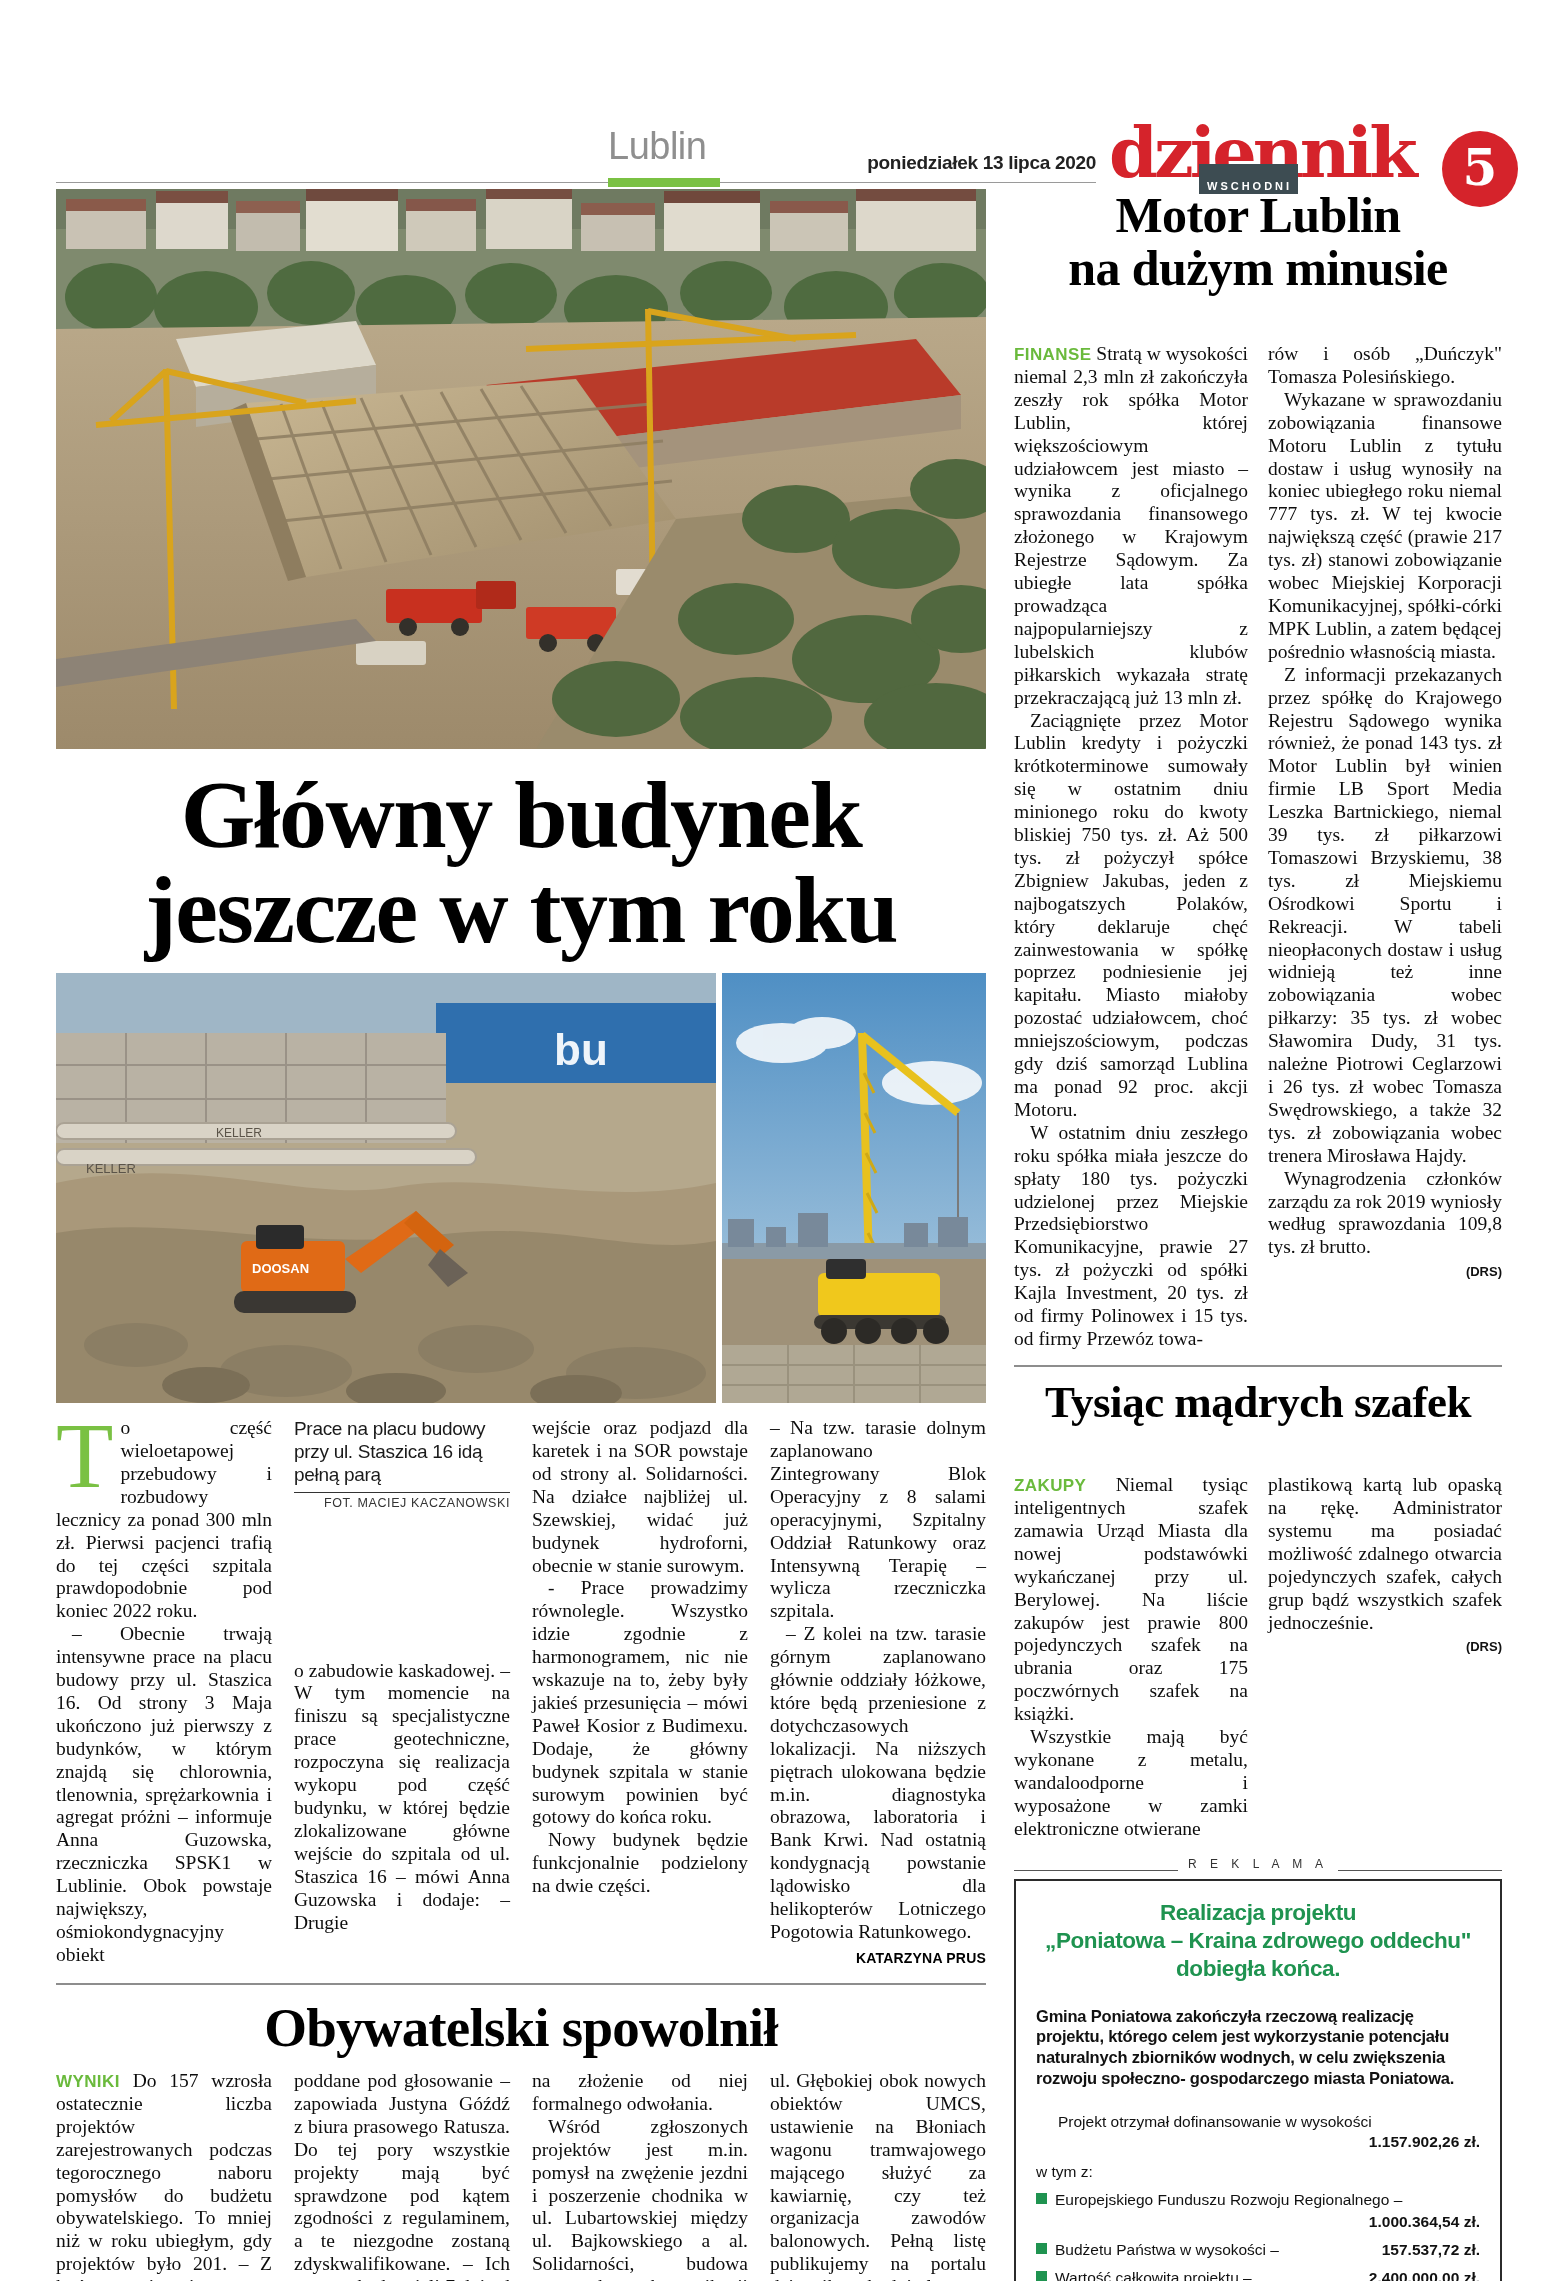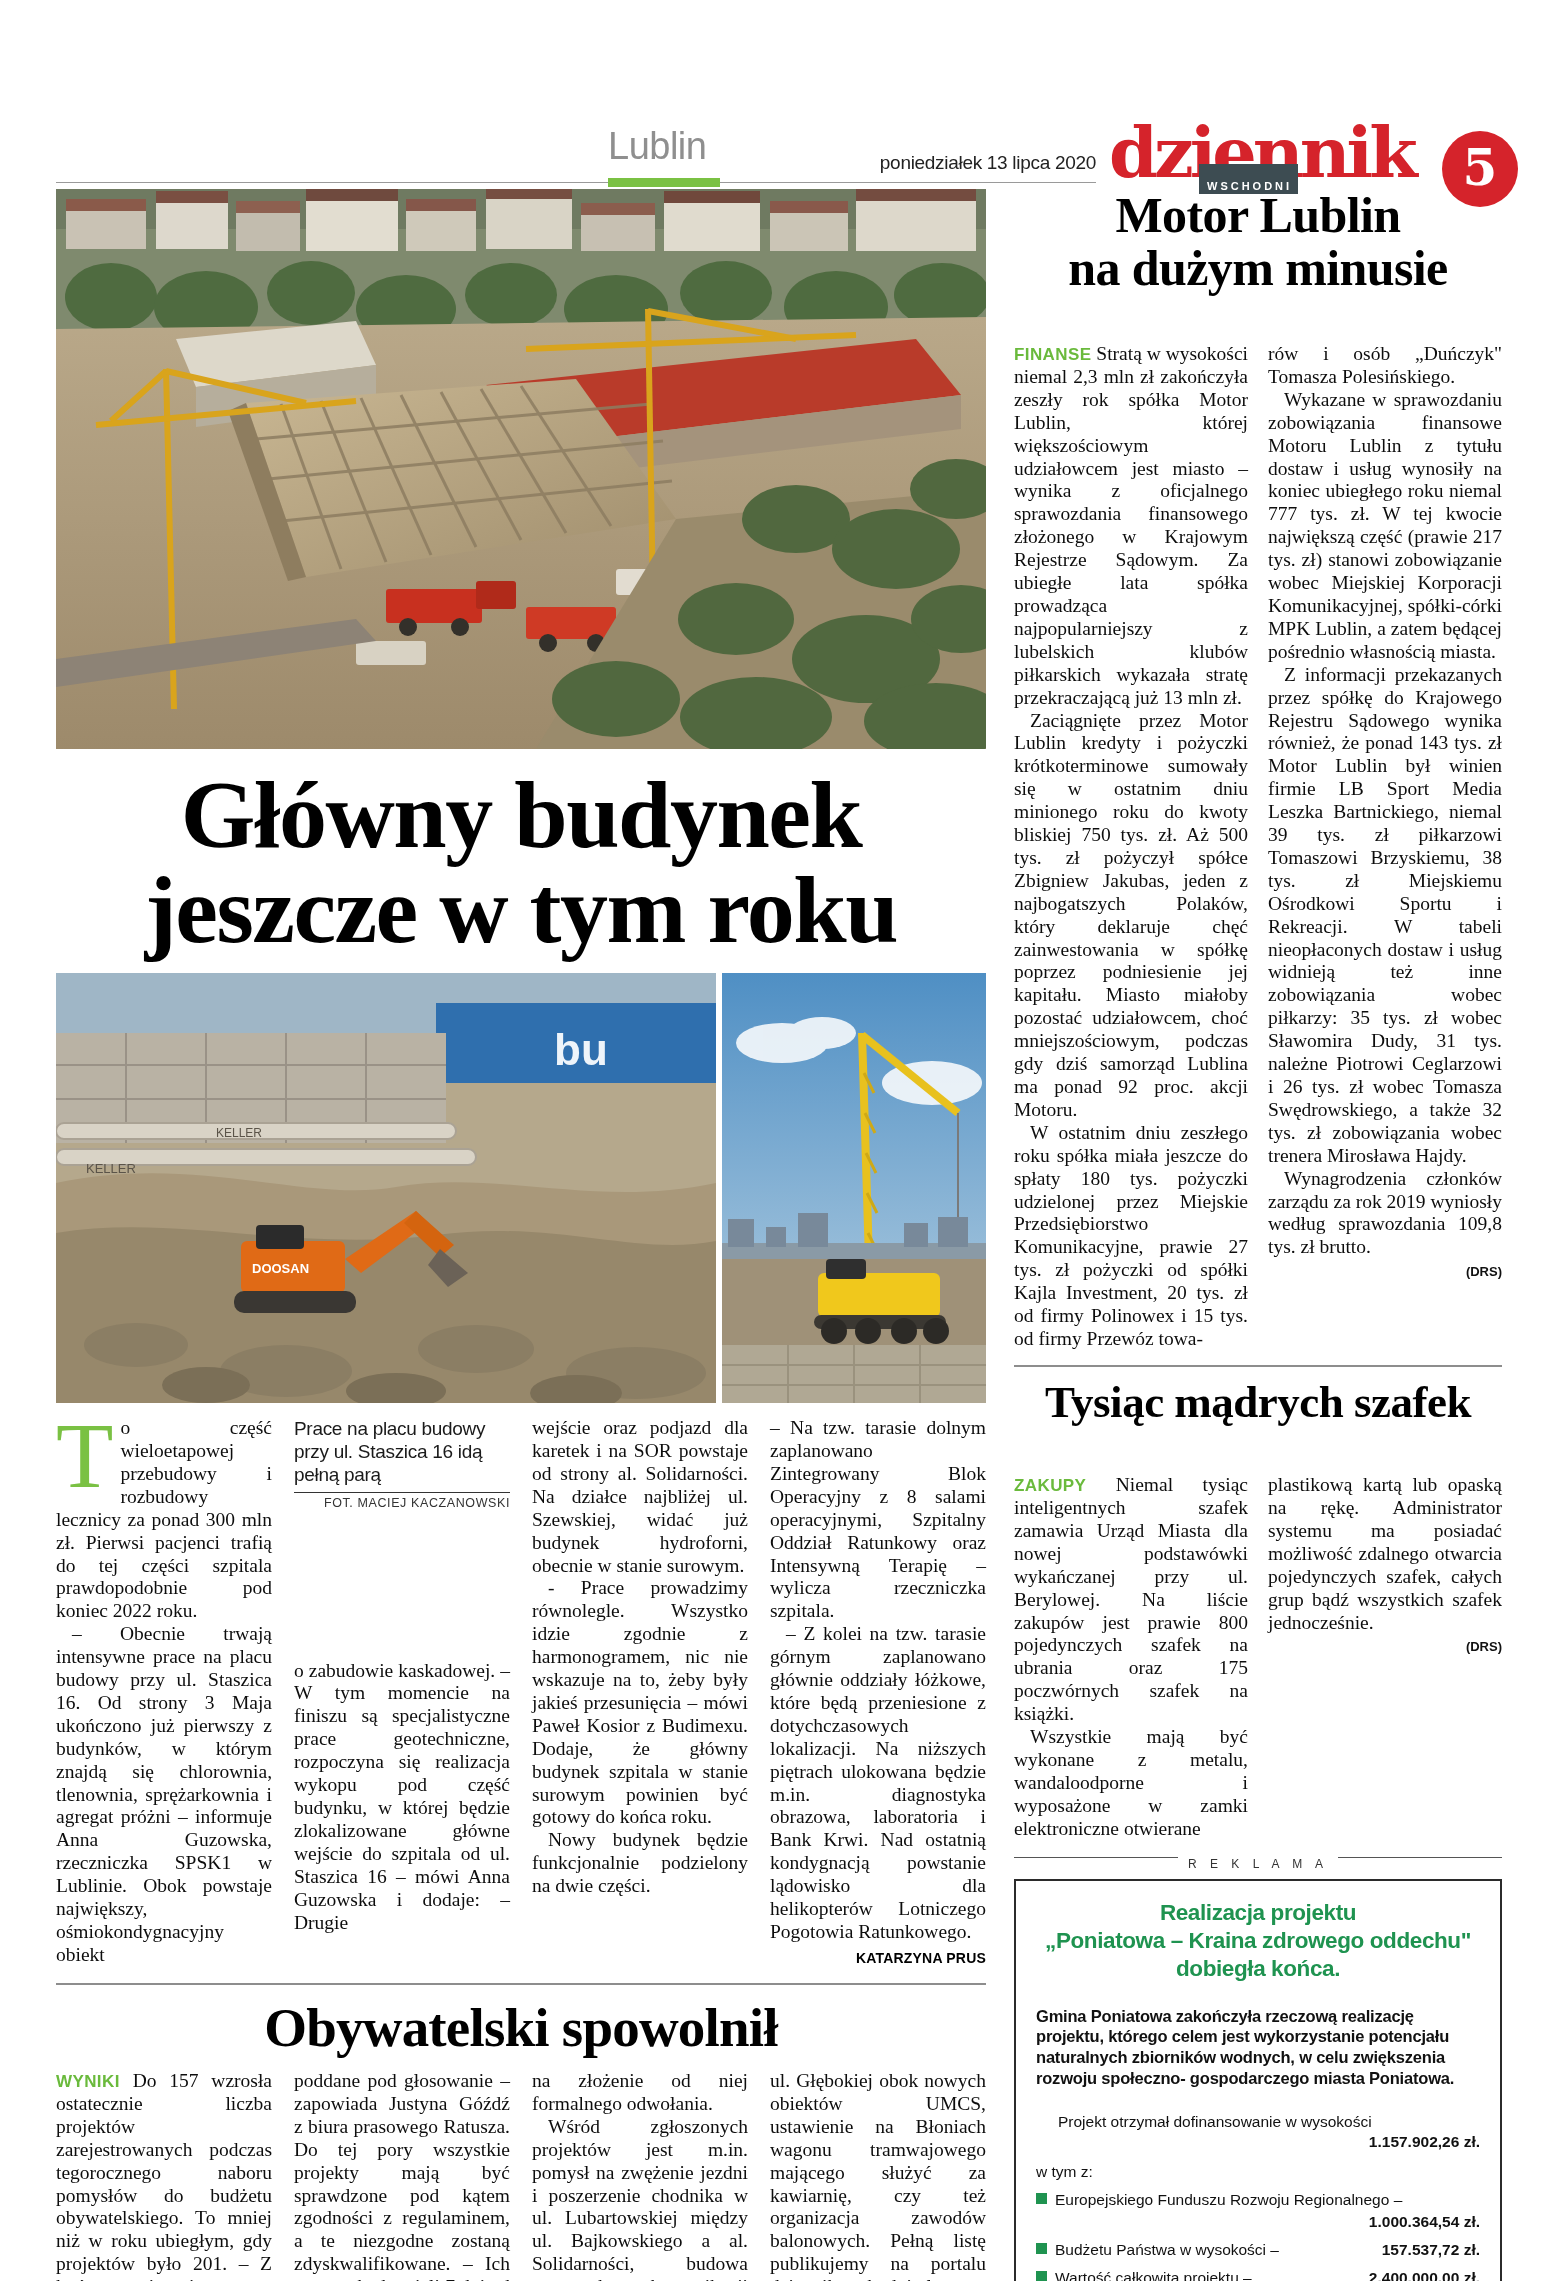--- a/index.html
+++ b/index.html
@@ -53,21 +53,21 @@
     width: 1040px; height: 1px;
     background: #9a9a9a;
   }
   .mast-date {
     position: absolute;
     left: 700px; top: 33px;
     width: 340px;
     text-align: right;
     font-family: "Liberation Sans", sans-serif;
     font-size: 19px;
-    font-weight: 400;
+    font-weight: 700;
     letter-spacing: -0.3px;
     color: #222;
   }
   .mast-logo {
     position: absolute;
     left: 1053px; top: -5px;
     width: 290px;
     height: 82px;
   }
   .mast-logo-word {
@@ -295,21 +295,21 @@
 
   .thin-rule {
     height: 2px;
     background: #8d8d8d;
     margin: 14px 0 0;
   }
 
   
   .reklama-head {
     display: flex;
-    align-items: flex-start;
+    align-items: flex-end;
     gap: 10px;
     margin: 16px 0 8px;
   }
   .reklama-head .ln { flex: 1; height: 1px; background: #555; }
   .reklama-head .lbl {
     font-family: "Liberation Sans", sans-serif;
     font-size: 12px;
     letter-spacing: 5px;
     color: #333;
   }

